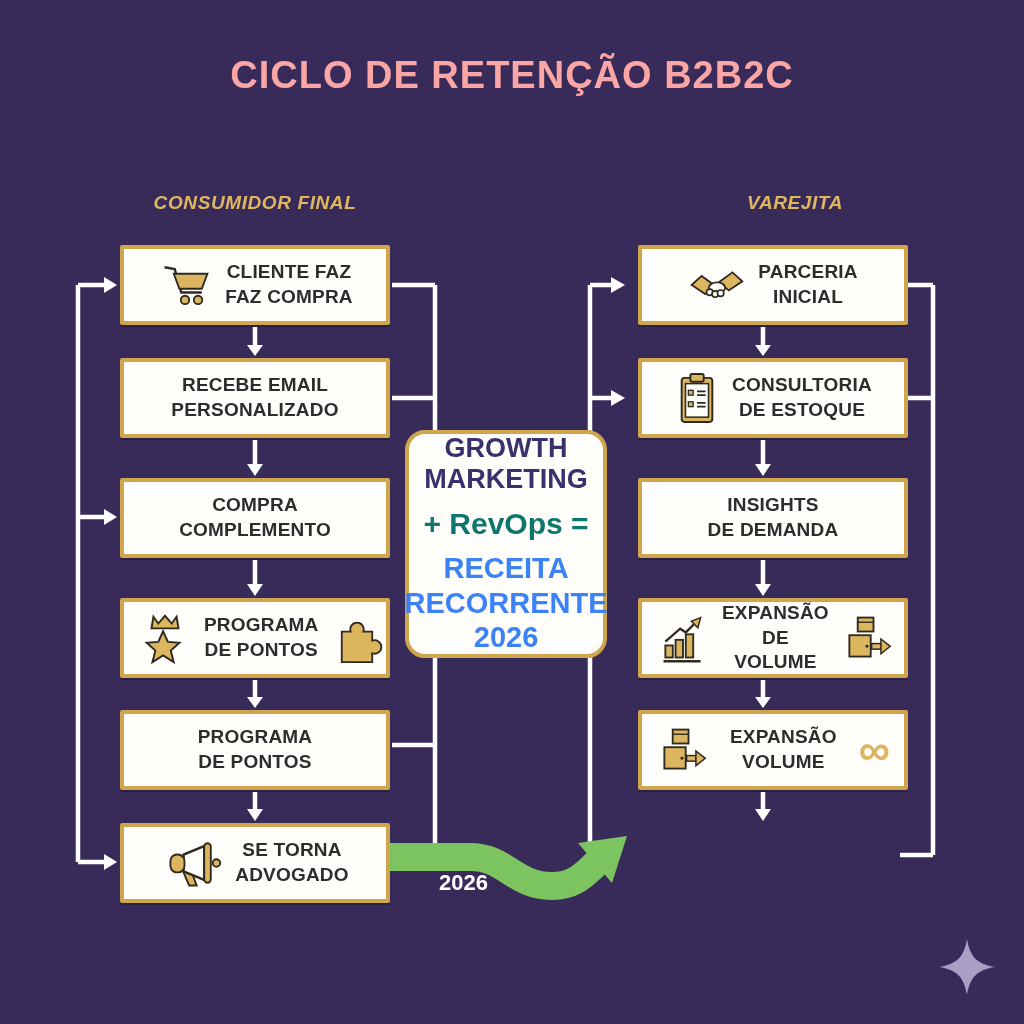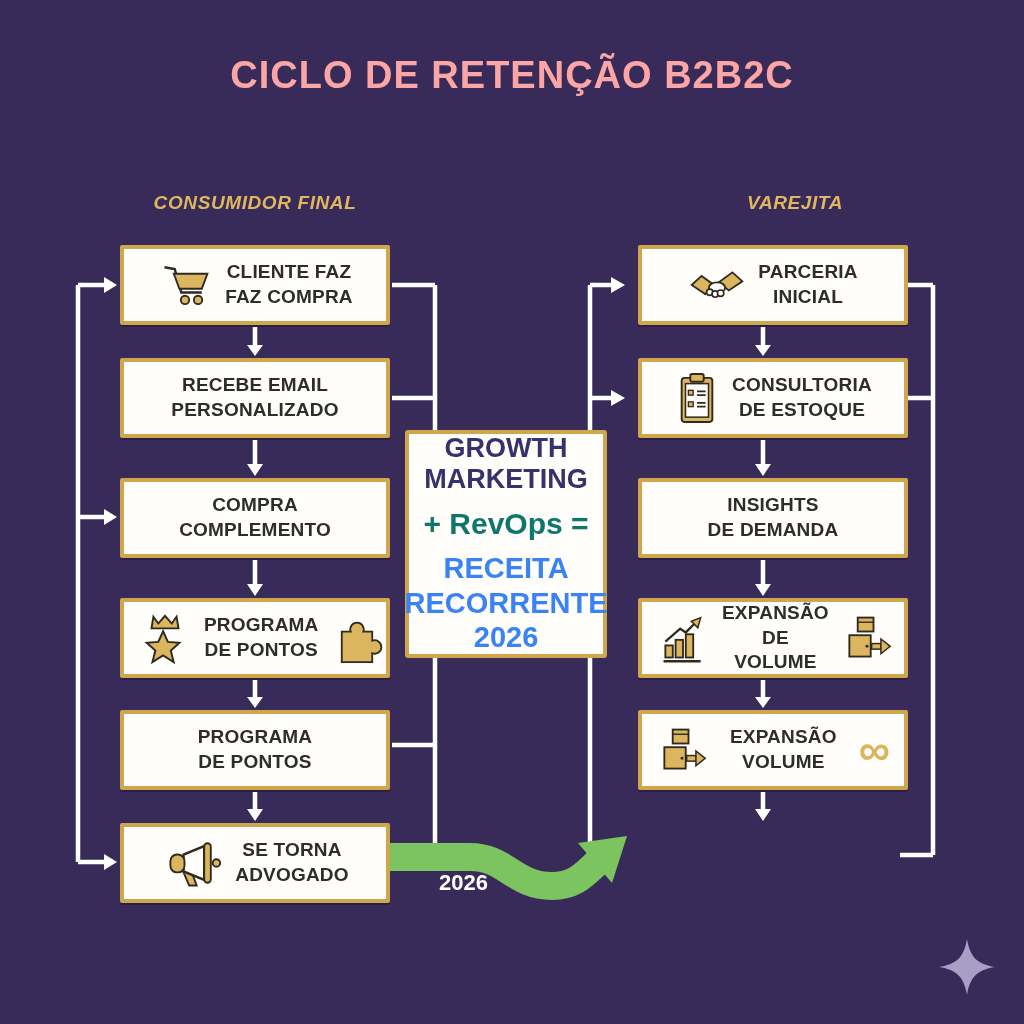--- a/index.html
+++ b/index.html
@@ -40,21 +40,21 @@
     font-size:19px;font-weight:700;line-height:1.3;
     color:#2d2d2d;letter-spacing:.2px;
   }
   .box.spread{justify-content:space-between;padding:0 14px;}
   .lcol{left:120px;}
   .rcol{left:628px;margin-left:10px;}
   .y1{top:245px;} .y2{top:358px;} .y3{top:478px;justify-content:center;}
   .y4{top:598px;} .y5{top:710px;} .y6{top:823px;}
   .center-box{
     position:absolute;left:405px;top:430px;width:202px;height:228px;
-    background:#fffefb;border:4px solid #cfa64e;border-radius:3px;
+    background:#fffefb;border:4px solid #cfa64e;border-radius:20px;
     box-sizing:border-box;z-index:2;
     display:flex;flex-direction:column;align-items:center;justify-content:center;
     text-align:center;padding:6px 10px;
   }
   .center-box .headline{font-size:27px;font-weight:700;color:#37316d;line-height:1.15;}
   .center-box .formula{font-size:30px;font-weight:700;color:#0f766e;margin:12px 0 10px 0;}
   .center-box .result{font-size:29px;font-weight:700;color:#3b82f6;line-height:1.2;}
   .cycle-label{
     position:absolute;left:408px;top:870px;width:80px;
     text-align:right;font-size:22px;font-weight:700;color:#fff;z-index:3;

